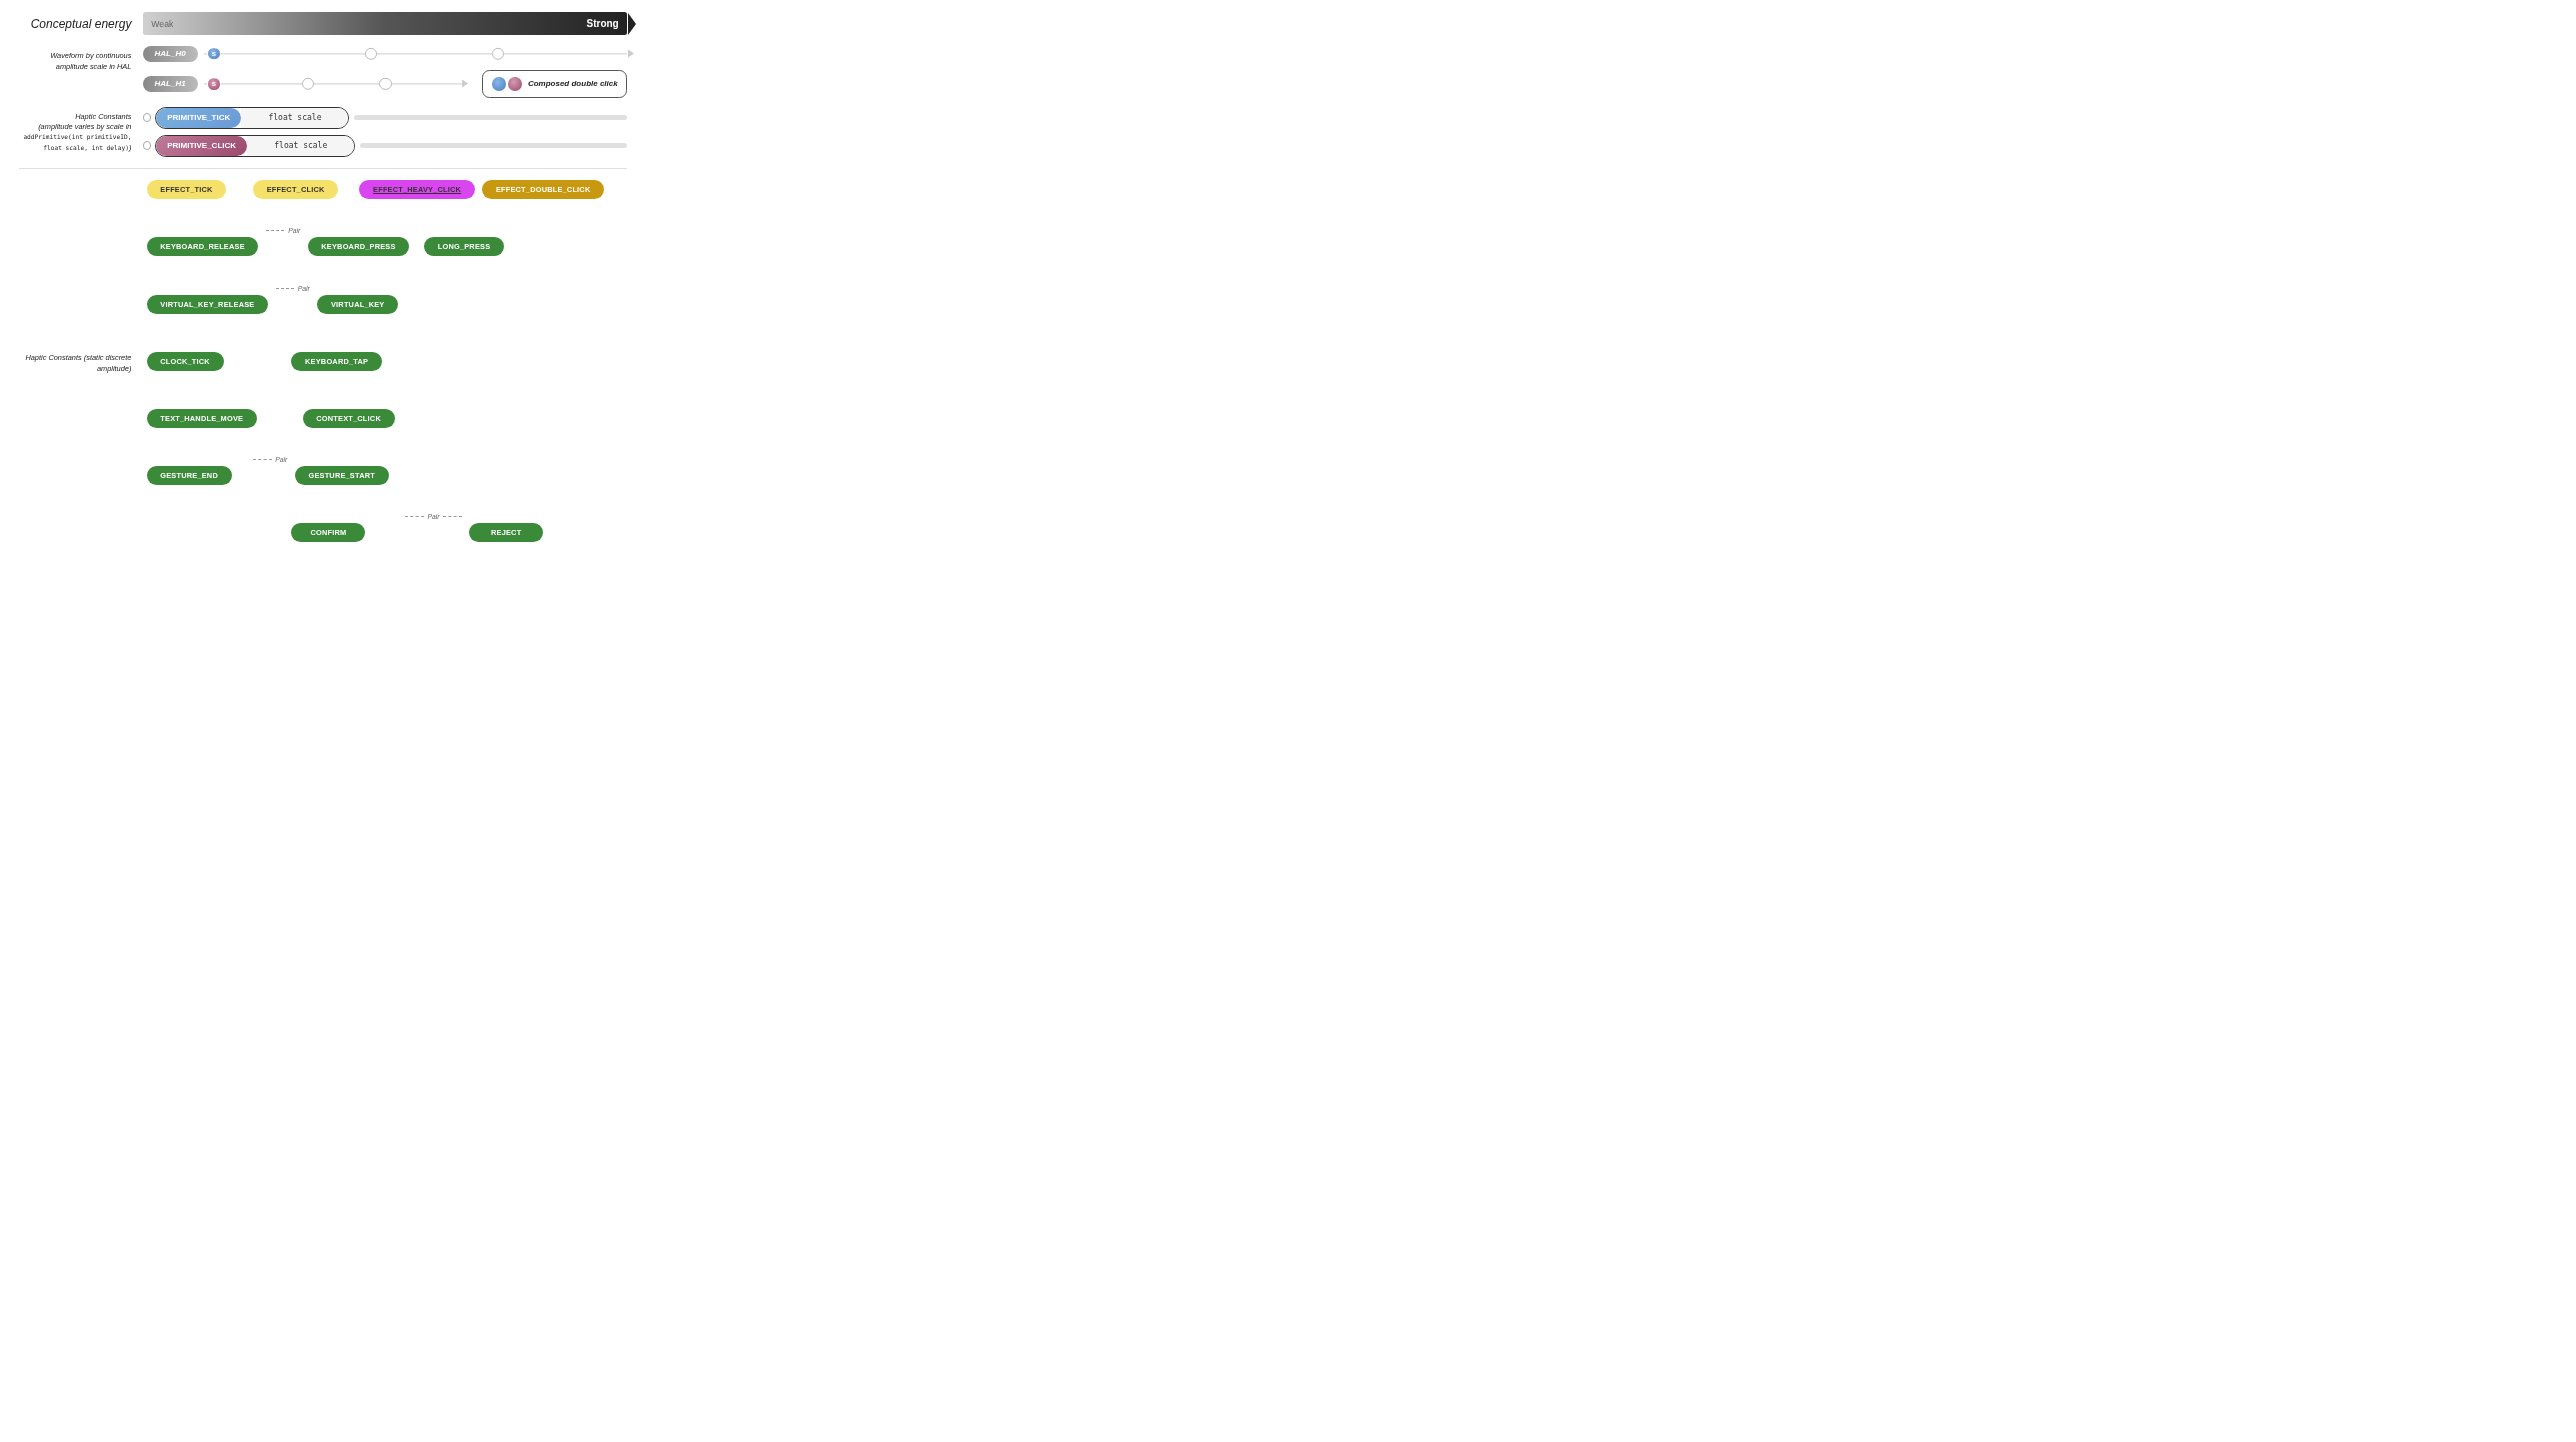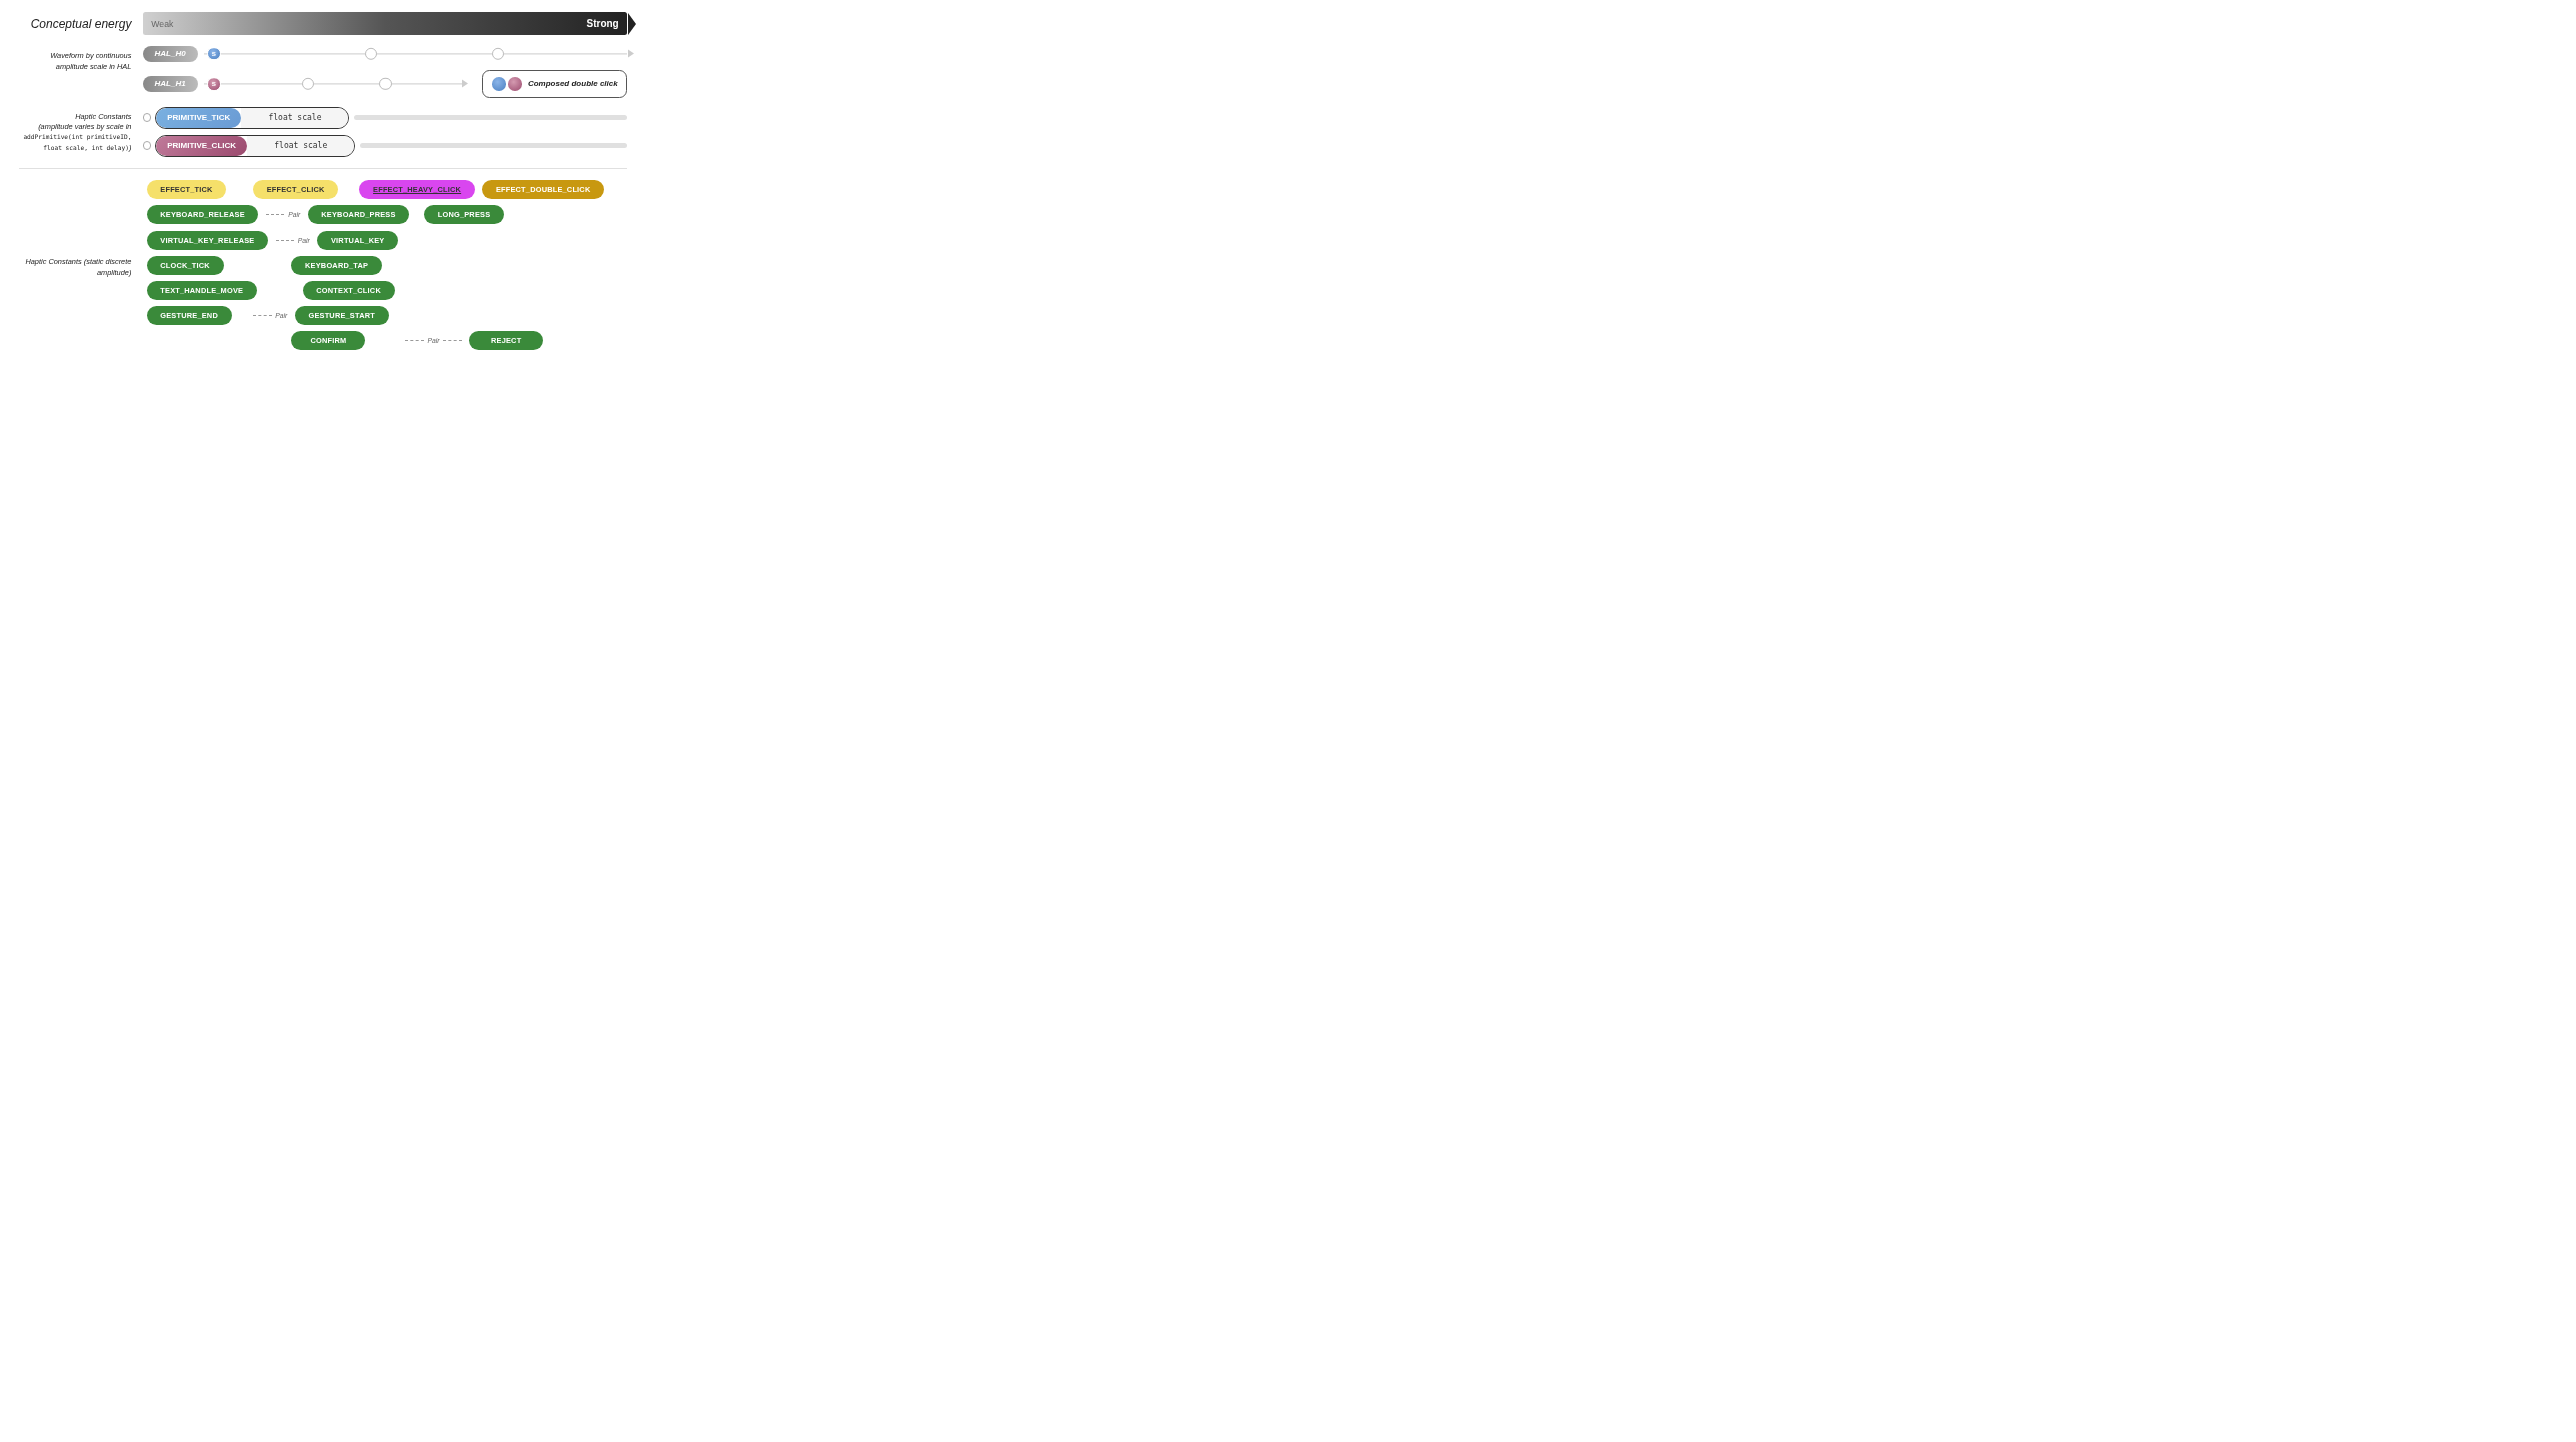--- a/index.html
+++ b/index.html
@@ -330,20 +330,21 @@
       color: #333;
       text-decoration: underline;
     }
     .effect-pill.yellow-dark {
       background: #c89810;
       color: #fff;
     }
     .effect-pill.green {
       background: #3a8a3a;
       color: #fff;
+      margin-top: 32px;
     }
     .pair-label {
       font-style: italic;
       font-size: 6.8px;
       color: #666;
     }
     .dotted-line {
       width: 18.6px;
       border-top: 0.9px dashed #999;
     }

